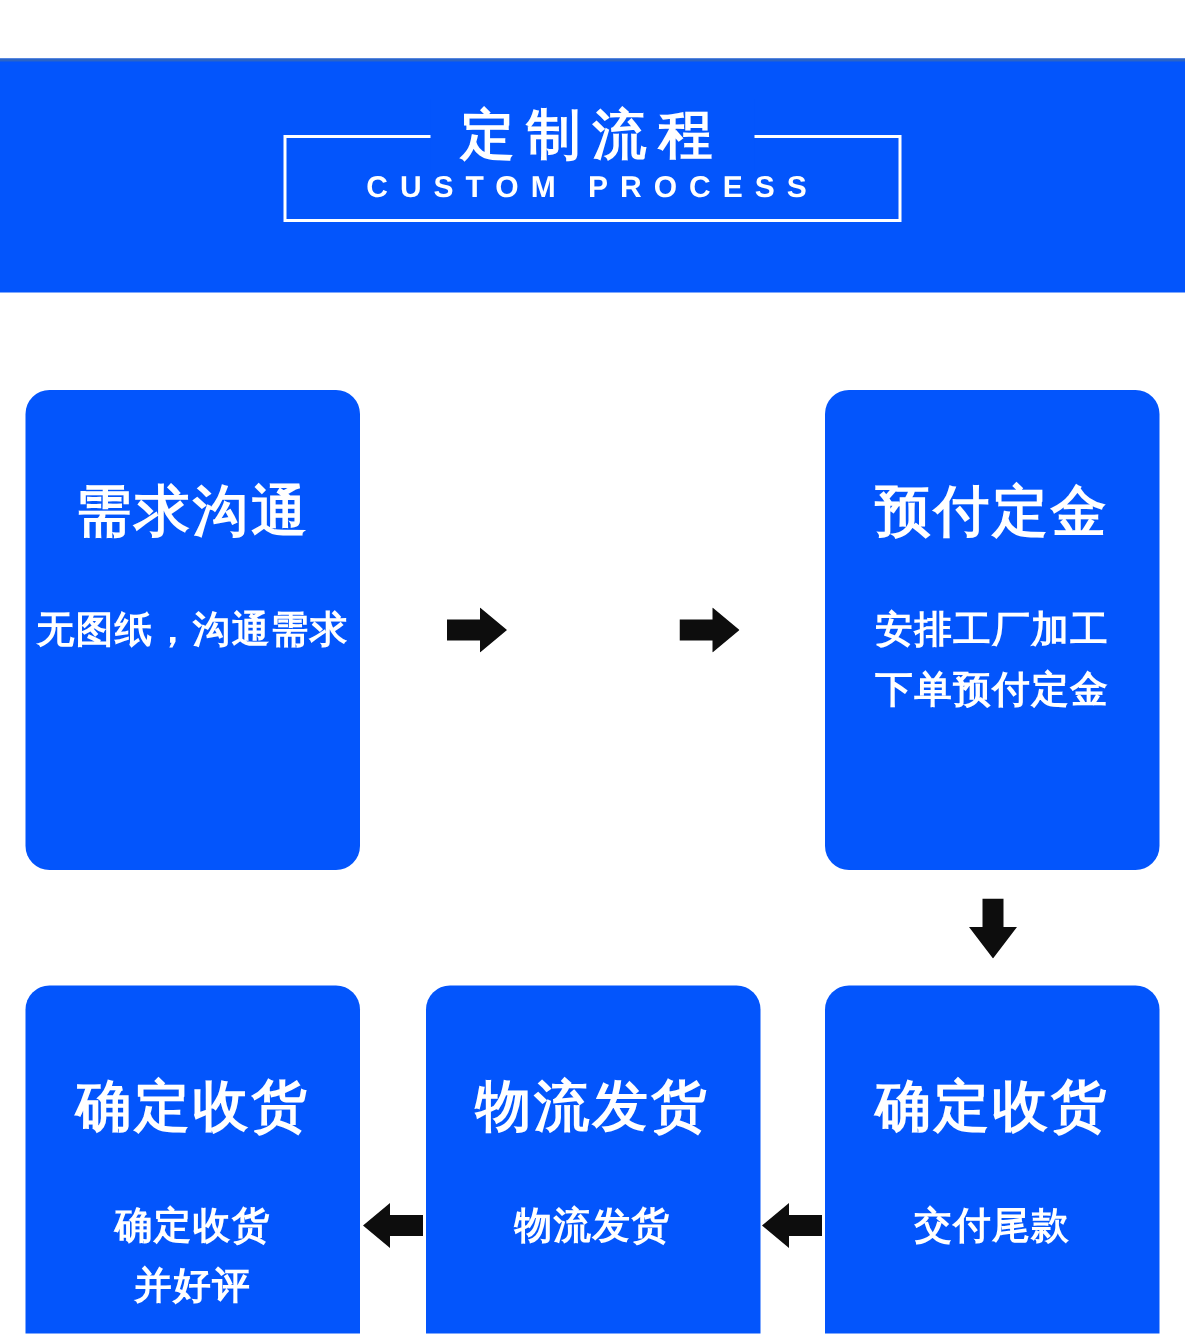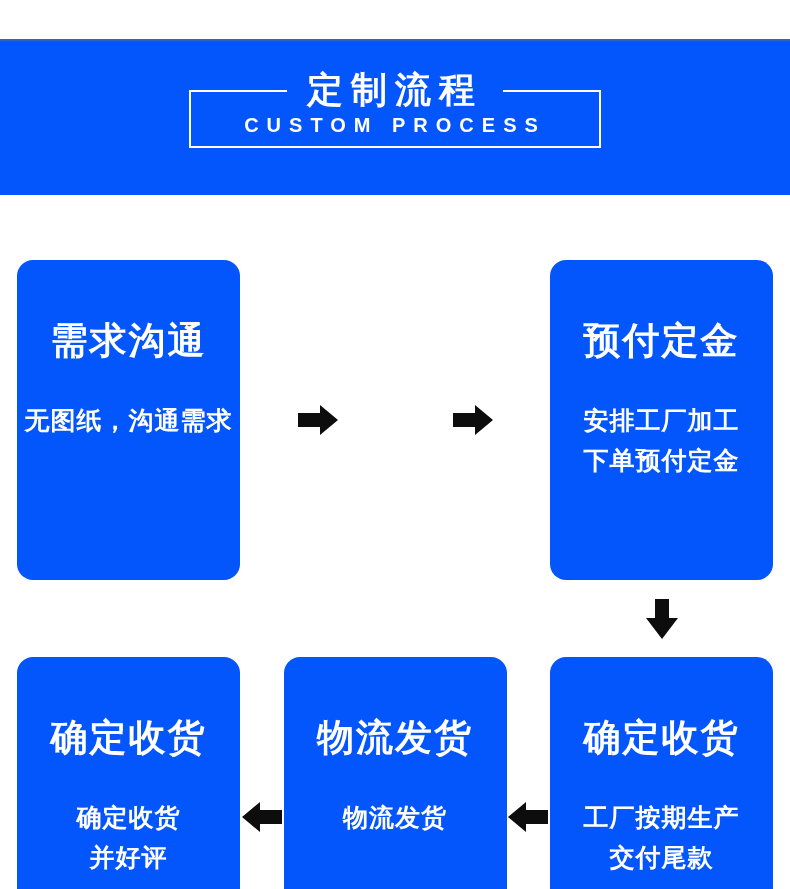--- a/index.html
+++ b/index.html
@@ -132,21 +132,20 @@
 
     <div class="arrow-cell">
       <svg width="40" height="30" viewBox="0 0 40 30">
         <polygon points="40,8 18,8 18,0 0,15 18,30 18,22 40,22" fill="currentColor"></polygon>
       </svg>
     </div>
 
     <section class="card">
       <h2 class="card-title">确定收货</h2>
       <div class="card-lines">
-        <div>工厂按期生产</div>
         <div>交付尾款</div>
       </div>
     </section>
 
   </div>
 
 </main>
 
 <div class="spacer-bottom"></div>
 

